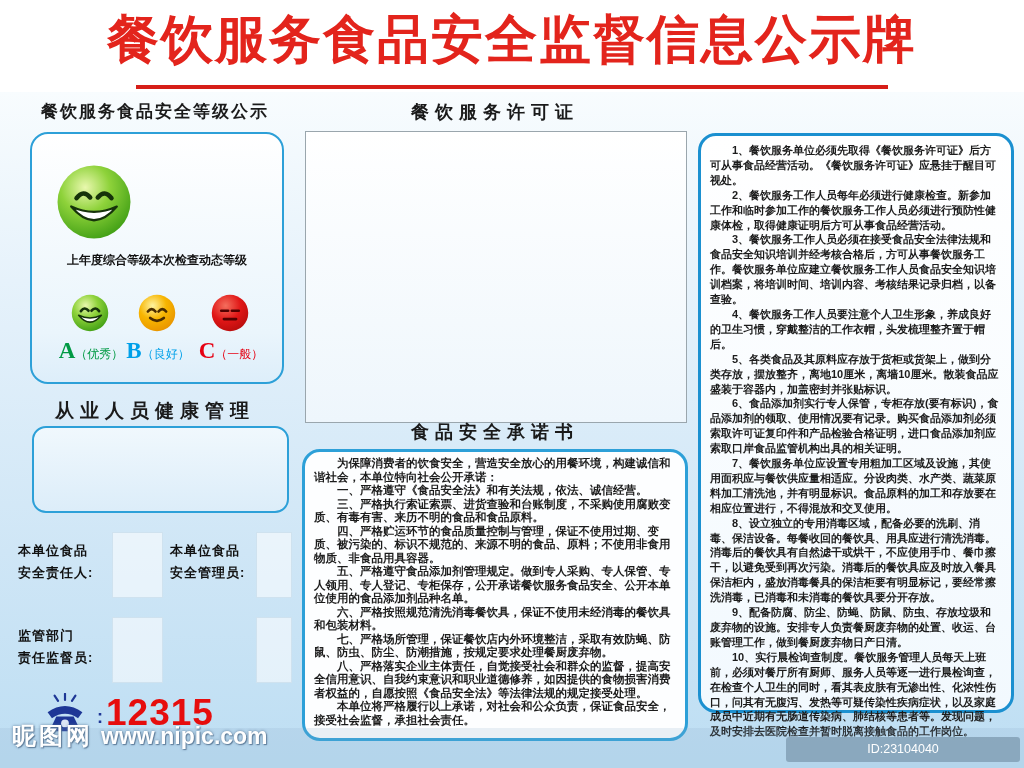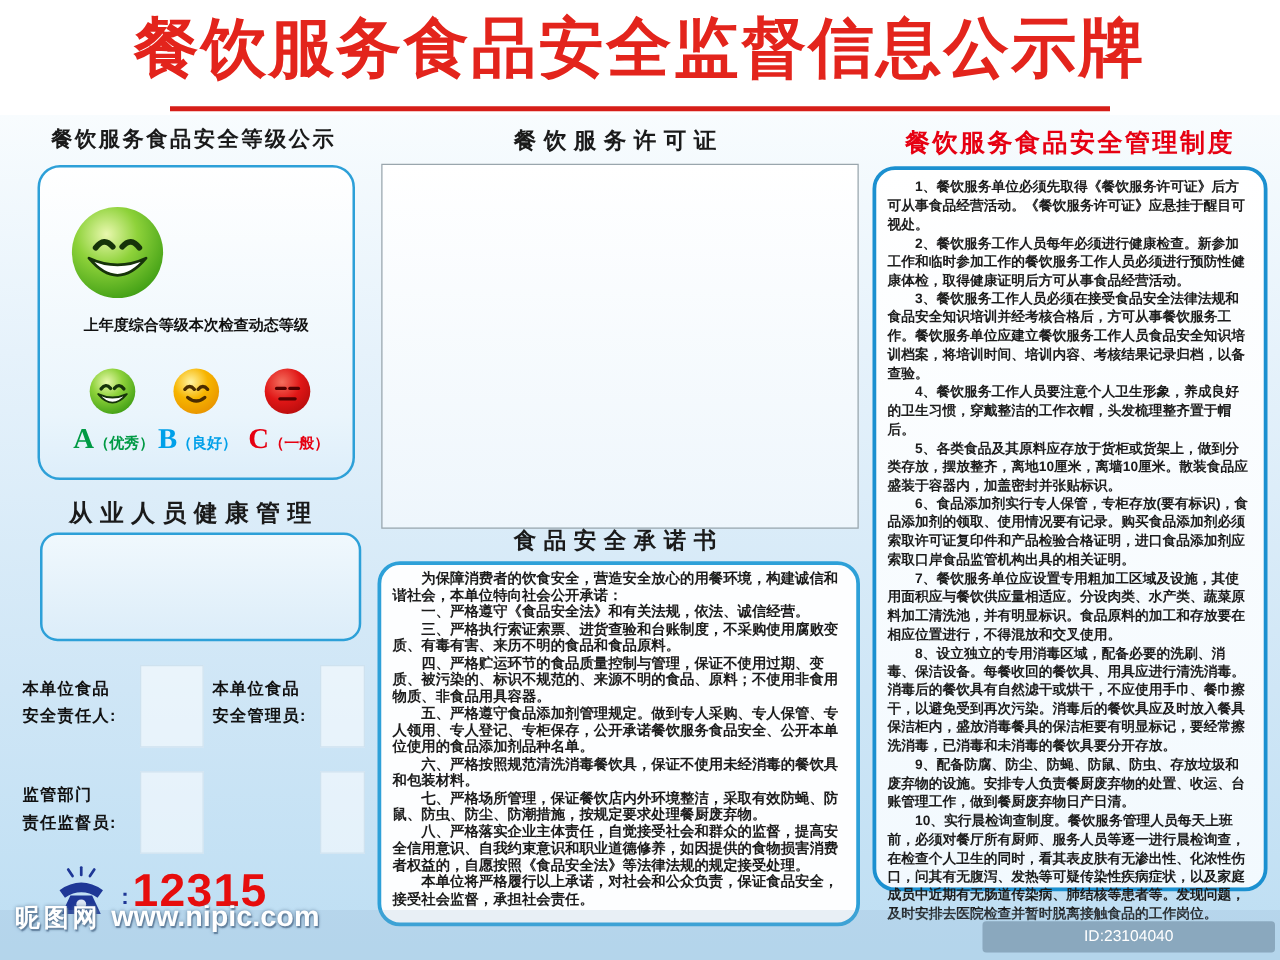--- a/index.html
+++ b/index.html
@@ -24,21 +24,21 @@
   .big-face{position:absolute;left:24px;top:30px;width:76px;height:76px;}
   .grade-labels{position:absolute;left:0;top:118px;width:250px;display:flex;
                 justify-content:center;padding:0 10px;box-sizing:border-box;
                 font-size:12px;font-weight:bold;color:#111;}
   .small-face{position:absolute;top:160px;width:38px;height:38px;}
   .f-a{left:39px;} .f-b{left:106px;} .f-c{left:179px;}
   .grade-letter{position:absolute;top:204px;transform:translateX(-50%);white-space:nowrap;
                 font-weight:bold;}
   .gl-a{left:59px;} .gl-b{left:126px;} .gl-c{left:199px;}
   .grade-letter b{font-family:"Liberation Serif","DejaVu Serif",serif;font-size:23px;}
-  .grade-letter i{font-style:normal;font-size:12px;font-weight:bold;}
+  .grade-letter i{font-style:normal;font-size:12px;font-weight:normal;}
   .health-title{left:15px;top:306px;width:280px;font-size:19px;letter-spacing:6px;}
   .health-box{left:32px;top:334px;width:253px;height:83px;border-radius:14px;
               background:linear-gradient(180deg,#f0f8fd 0%,#dcedf9 100%);}
   .f-label{position:absolute;width:96px;font-size:13px;font-weight:bold;color:#111;
            line-height:22px;letter-spacing:1px;}
   .f-label span{display:block;}
   .white-slot{position:absolute;background:rgba(255,255,255,0.55);border:1px solid #cfe2ef;}
   .lab1{left:18px;top:448px;} .slot1{left:112px;top:440px;width:49px;height:64px;}
   .lab2{left:170px;top:448px;} .slot2{left:256px;top:440px;width:34px;height:64px;}
   .lab3{left:18px;top:533px;} .slot3{left:112px;top:525px;width:49px;height:64px;}
@@ -62,21 +62,21 @@
   .manage-box{left:698px;top:41px;width:316px;height:580px;border-width:3px;border-color:#1b90d0;
               background:linear-gradient(180deg,#ffffff 0%,#f2f9fe 100%);
               padding:7px 9px;box-sizing:border-box;}
   .manage-box p{margin:0;text-indent:2em;font-size:11px;line-height:14.9px;
                 color:#1c1c1c;font-weight:600;}
   
   .bottom-band{position:absolute;left:0;top:728px;width:1024px;height:40px;
                background:rgba(140,170,200,0.18);}
   .wm-left{position:absolute;left:12px;top:720px;display:flex;align-items:baseline;
            color:#ffffff;text-shadow:0 0 3px rgba(90,120,150,0.9),1px 1px 1px rgba(90,120,150,0.9);}
-  .wm-cn{font-size:20px;font-weight:bold;letter-spacing:3px;margin-right:8px;}
+  .wm-cn{font-size:24px;font-weight:bold;letter-spacing:3px;margin-right:8px;}
   .wm-url{font-size:23px;font-weight:bold;}
   .wm-id{position:absolute;left:786px;top:737px;width:234px;height:25px;line-height:25px;
          text-align:center;background:rgba(110,138,160,0.6);border-radius:3px;
          color:#ffffff;font-size:12.5px;}
 </style>
 </head>
 <body>
 
 <div class="board">
 
@@ -193,21 +193,20 @@
       <p>一、严格遵守《食品安全法》和有关法规，依法、诚信经营。</p>
       <p>三、严格执行索证索票、进货查验和台账制度，不采购使用腐败变质、有毒有害、来历不明的食品和食品原料。</p>
       <p>四、严格贮运环节的食品质量控制与管理，保证不使用过期、变质、被污染的、标识不规范的、来源不明的食品、原料；不使用非食用物质、非食品用具容器。</p>
       <p>五、严格遵守食品添加剂管理规定。做到专人采购、专人保管、专人领用、专人登记、专柜保存，公开承诺餐饮服务食品安全、公开本单位使用的食品添加剂品种名单。</p>
       <p>六、严格按照规范清洗消毒餐饮具，保证不使用未经消毒的餐饮具和包装材料。</p>
       <p>七、严格场所管理，保证餐饮店内外环境整洁，采取有效防蝇、防鼠、防虫、防尘、防潮措施，按规定要求处理餐厨废弃物。</p>
       <p>八、严格落实企业主体责任，自觉接受社会和群众的监督，提高安全信用意识、自我约束意识和职业道德修养，如因提供的食物损害消费者权益的，自愿按照《食品安全法》等法律法规的规定接受处理。</p>
       <p>本单位将严格履行以上承诺，对社会和公众负责，保证食品安全，接受社会监督，承担社会责任。</p>
     </div>
 
-    <h2 class="sec-title manage-title">餐饮服务食品安全管理制度</h2>
     <div class="blue-box manage-box">
       <p>1、餐饮服务单位必须先取得《餐饮服务许可证》后方可从事食品经营活动。《餐饮服务许可证》应悬挂于醒目可视处。</p>
       <p>2、餐饮服务工作人员每年必须进行健康检查。新参加工作和临时参加工作的餐饮服务工作人员必须进行预防性健康体检，取得健康证明后方可从事食品经营活动。</p>
       <p>3、餐饮服务工作人员必须在接受食品安全法律法规和食品安全知识培训并经考核合格后，方可从事餐饮服务工作。餐饮服务单位应建立餐饮服务工作人员食品安全知识培训档案，将培训时间、培训内容、考核结果记录归档，以备查验。</p>
       <p>4、餐饮服务工作人员要注意个人卫生形象，养成良好的卫生习惯，穿戴整洁的工作衣帽，头发梳理整齐置于帽后。</p>
       <p>5、各类食品及其原料应存放于货柜或货架上，做到分类存放，摆放整齐，离地10厘米，离墙10厘米。散装食品应盛装于容器内，加盖密封并张贴标识。</p>
       <p>6、食品添加剂实行专人保管，专柜存放(要有标识)，食品添加剂的领取、使用情况要有记录。购买食品添加剂必须索取许可证复印件和产品检验合格证明，进口食品添加剂应索取口岸食品监管机构出具的相关证明。</p>
       <p>7、餐饮服务单位应设置专用粗加工区域及设施，其使用面积应与餐饮供应量相适应。分设肉类、水产类、蔬菜原料加工清洗池，并有明显标识。食品原料的加工和存放要在相应位置进行，不得混放和交叉使用。</p>
       <p>8、设立独立的专用消毒区域，配备必要的洗刷、消毒、保洁设备。每餐收回的餐饮具、用具应进行清洗消毒。消毒后的餐饮具有自然滤干或烘干，不应使用手巾、餐巾擦干，以避免受到再次污染。消毒后的餐饮具应及时放入餐具保洁柜内，盛放消毒餐具的保洁柜要有明显标记，要经常擦洗消毒，已消毒和未消毒的餐饮具要分开存放。</p>
       <p>9、配备防腐、防尘、防蝇、防鼠、防虫、存放垃圾和废弃物的设施。安排专人负责餐厨废弃物的处置、收运、台账管理工作，做到餐厨废弃物日产日清。</p>

